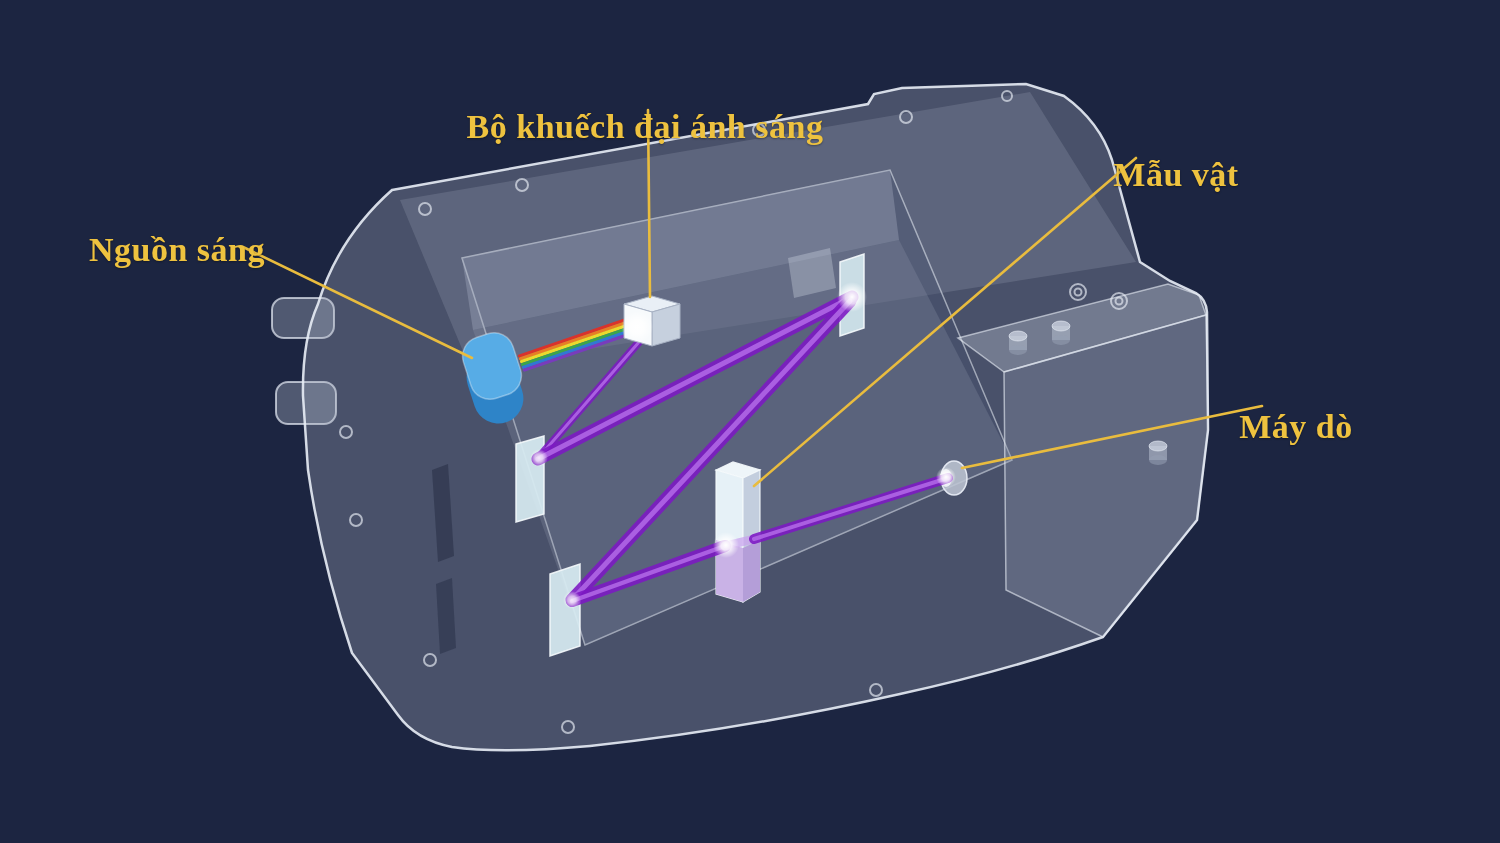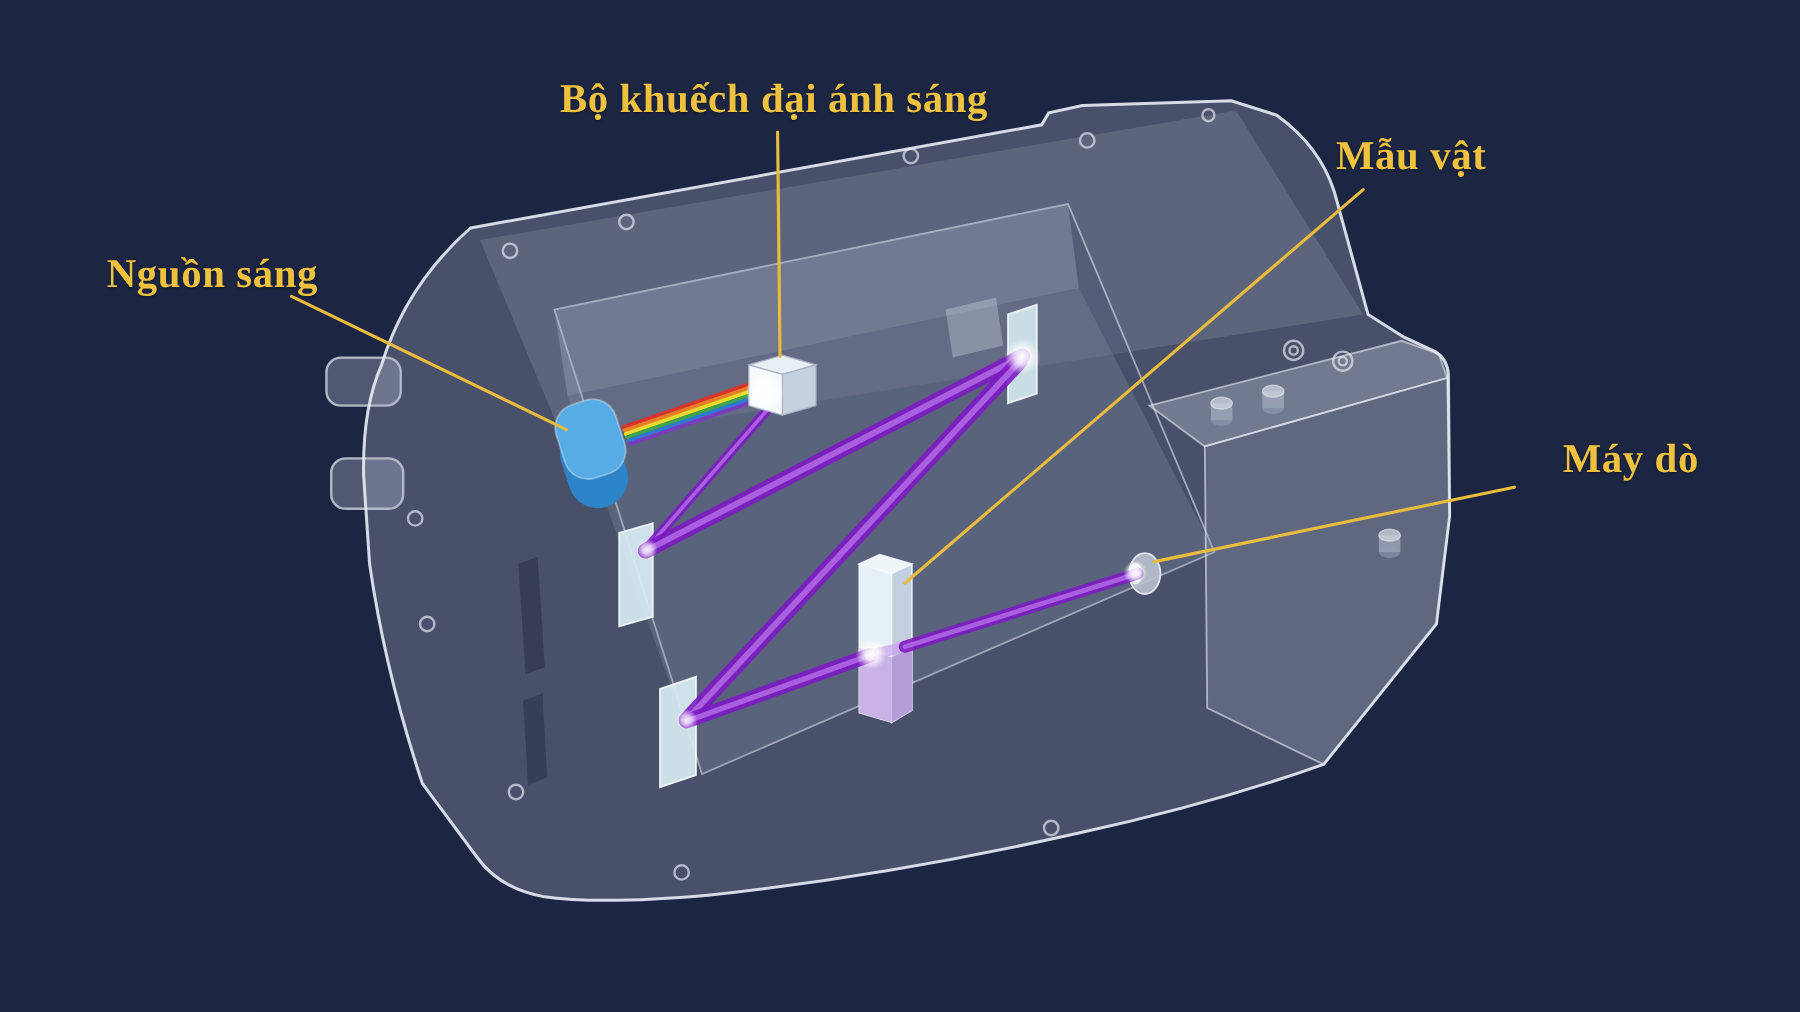--- a/index.html
+++ b/index.html
@@ -18,25 +18,26 @@
   .label{
     position:absolute;
     transform:translateX(-50%);
     color:var(--label,#eec23f);
     font-family:"Liberation Serif",serif;
     font-size:34px;
     font-weight:700;
     letter-spacing:.5px;
     white-space:nowrap;
     text-shadow:0 1px 2px rgba(0,0,0,.35);
+    margin-top:44px;
   }
   .label-amplifier{left:645px;top:64px;}
   .label-specimen{left:1176px;top:112px;}
-  .label-source{left:177px;top:210px;}
-  .label-detector{left:1359px;top:364px;text-align:right;}
+  .label-source{left:177px;top:187px;}
+  .label-detector{left:1296px;top:364px;text-align:right;}
 </style>
 </head>
 <body>
 
 <div class="stage">
 
 <svg width="1500" height="843" viewBox="0 0 1500 843">
   <defs>
     <radialGradient id="glow">
       <stop offset="0%" stop-color="#ffffff" stop-opacity="1"></stop>

